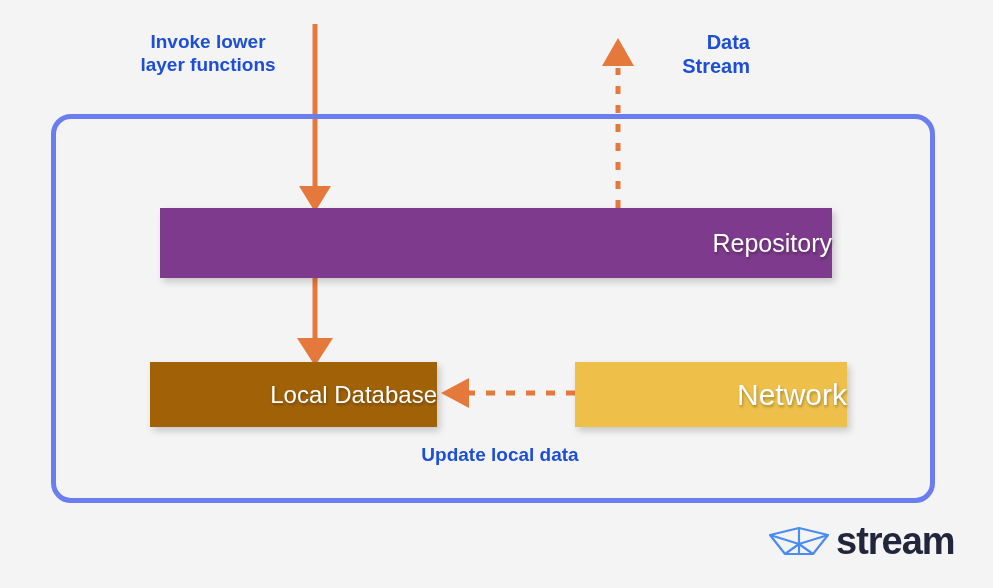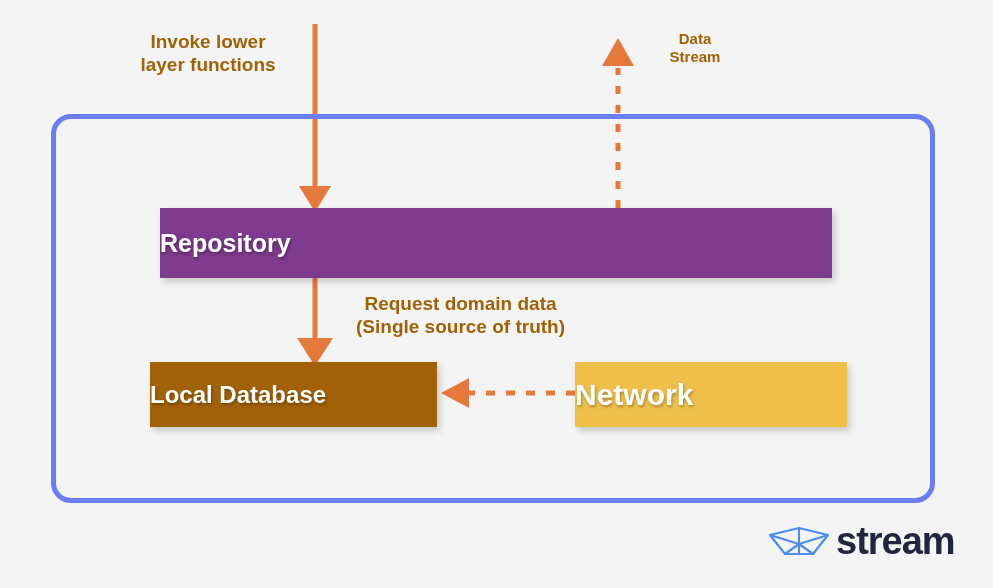--- a/index.html
+++ b/index.html
@@ -51,24 +51,24 @@
     color: #111111;
     letter-spacing: -0.2px;
     white-space: nowrap;
   }
 
   
   .block {
     position: absolute;
     display: flex;
     align-items: center;
-    justify-content: flex-start;
+    justify-content: flex-end;
     box-shadow: 3px 4px 7px rgba(0,0,0,0.18);
     color: #ffffff;
-    font-weight: bold;
+    font-weight: normal;
     text-shadow: 1px 2px 3px rgba(0,0,0,0.30);
   }
   .block-repository {
     left: 160px;
     top: 208px;
     width: 672px;
     height: 70px;
     background: #7e3a8c;
     font-size: 25px;
   }
@@ -85,38 +85,38 @@
     top: 362px;
     width: 272px;
     height: 65px;
     background: #eec04a;
     font-size: 30px;
   }
 
   
   .annotation {
     position: absolute;
-    color: #a16207;
+    color: #1d4ed8;
     font-weight: bold;
     text-align: center;
     line-height: 1.22;
     white-space: pre-line;
   }
   .ann-invoke {
     left: 110px;
     top: 30px;
     width: 196px;
     font-size: 19px;
   }
   .ann-stream {
     left: 640px;
     top: 30px;
     width: 110px;
-    font-size: 15px;
-    text-align: center;
+    font-size: 20px;
+    text-align: right;
   }
   .ann-request {
     left: 318px;
     top: 292px;
     width: 285px;
     font-size: 19px;
   }
   .ann-update {
     left: 380px;
     top: 443px;
@@ -185,23 +185,22 @@
   <div class="block block-network">
     <span>Network</span>
   </div>
 
   <div class="annotation ann-invoke">Invoke lower
 layer functions</div>
 
   <div class="annotation ann-stream">Data
 Stream</div>
 
-  <div class="annotation ann-request">Request domain data
-(Single source of truth)</div>
-
+
+  <div class="annotation ann-update">Update local data</div>
 
   <div class="logo">
     <svg class="logo-mark" width="62" height="34" viewBox="0 0 62 34" xmlns="http://www.w3.org/2000/svg">
       <g fill="none" stroke="#4a8cf0" stroke-width="2.2" stroke-linejoin="round">
         <path d="M2 11 L31 4 L60 11 L45 30 L17 30 Z"></path>
         <path d="M2 11 L31 20 L60 11"></path>
         <path d="M31 4 L31 30"></path>
         <path d="M17 30 L31 20 L45 30"></path>
       </g>
     </svg>

